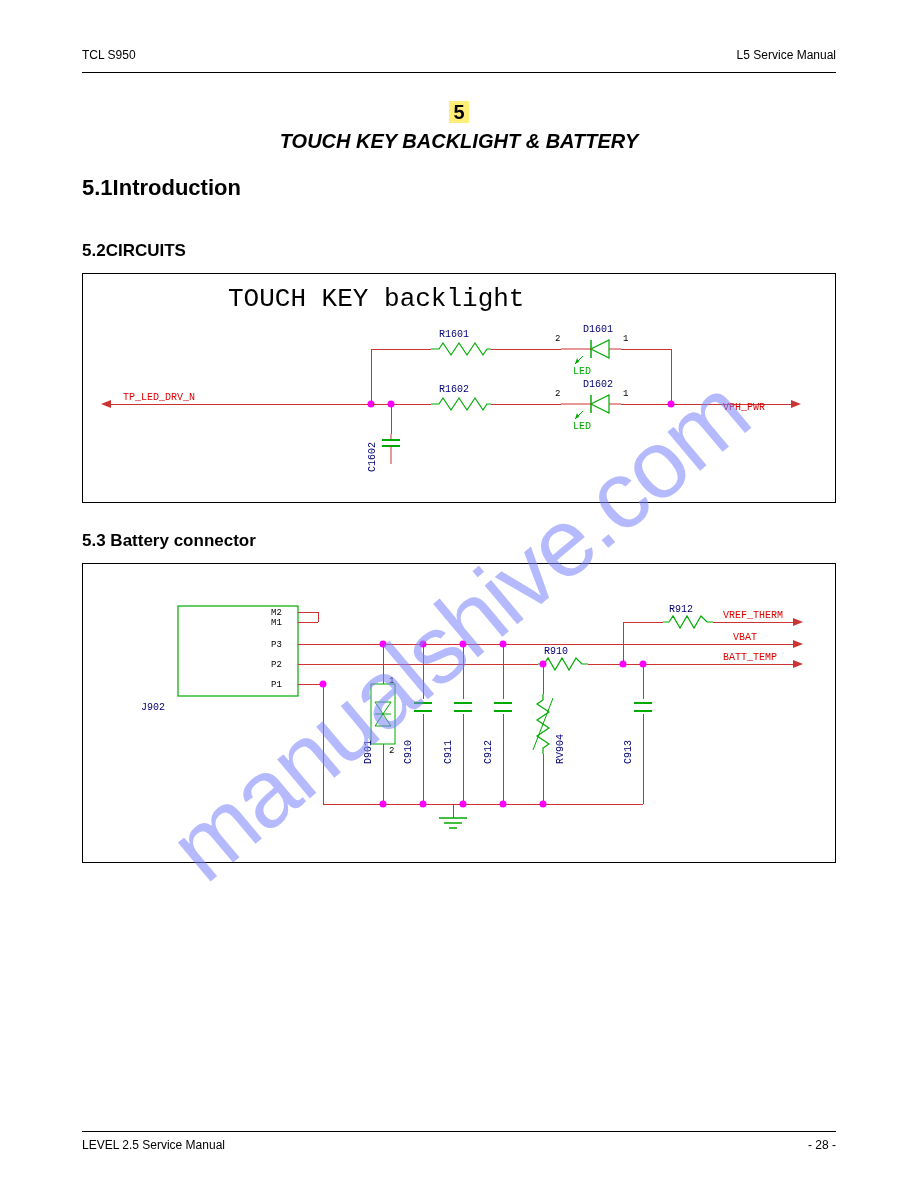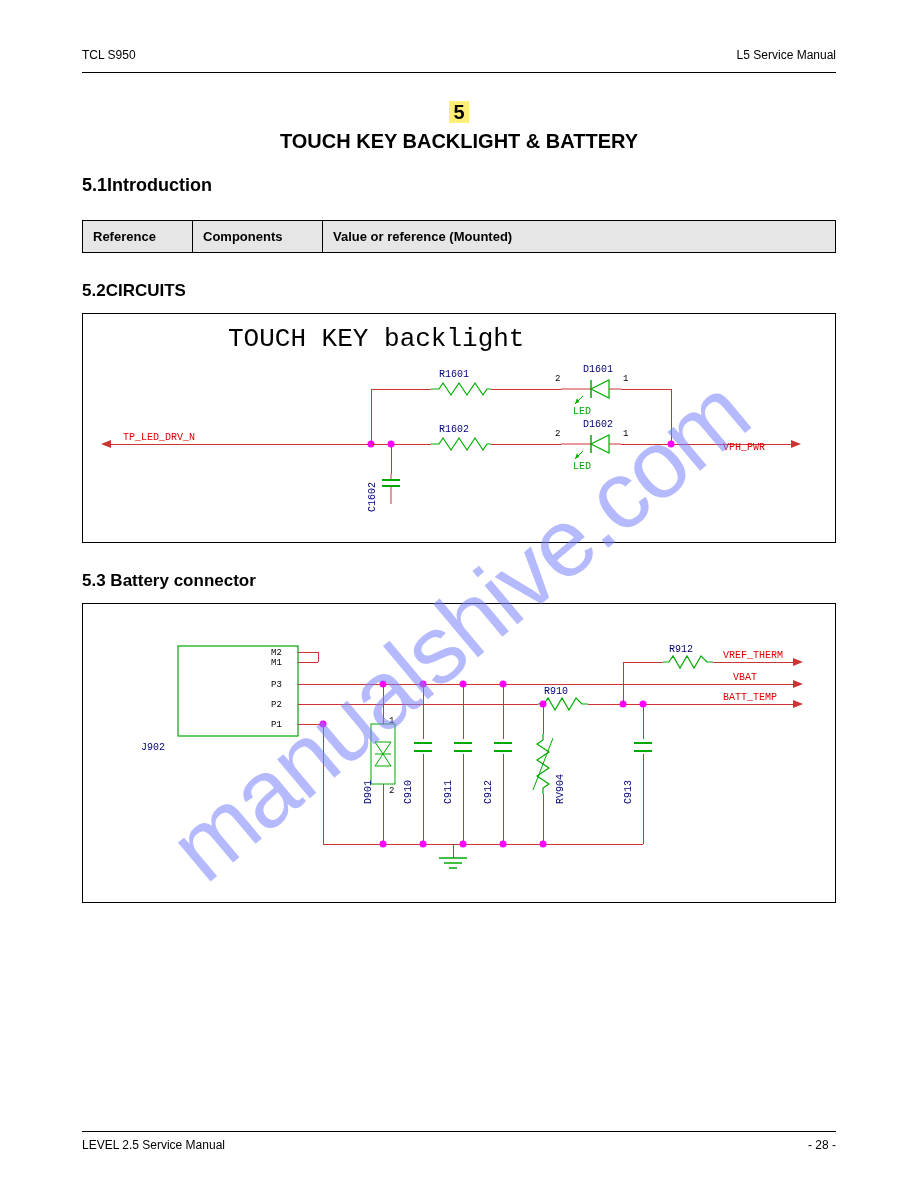--- a/index.html
+++ b/index.html
@@ -10,22 +10,22 @@
     font-family: Arial, sans-serif;
     position: relative;
     padding: 48px 82px;
     font-size: 14px;
     color: #000;
   }
   .header-row { display: flex; justify-content: space-between; font-size: 12px; margin-bottom: 10px; }
   .hline { border-top: 1.5px solid #000; margin-bottom: 28px; }
   .section-num { text-align: center; font-size: 20px; font-weight: bold; margin-bottom: 6px; }
   .section-num .mark { background: #ffee77; padding: 0 4px; }
-  .heading { text-align: center; font-size: 20px; font-weight: bold; margin-bottom: 22px; }
-  .sub { font-size: 18px; font-weight: bold; margin-bottom: 24px; }
+  .heading { text-align: center; font-size: 20px; font-weight: bold; margin-bottom: 22px; font-style: italic; }
+  .sub { font-size: 22px; font-weight: bold; margin-bottom: 12px; }
   table.tbl { width: 100%; border-collapse: collapse; margin-bottom: 28px; }
   table.tbl th, table.tbl td { border: 1px solid #000; padding: 8px 10px; font-size: 13px; text-align: left; vertical-align: top; }
   table.tbl th { background: #e6e6e6; font-weight: bold; }
   table.tbl .col1 { width: 110px; }
   table.tbl .col2 { width: 130px; }
   .caption { font-size: 17px; font-weight: bold; margin: 8px 0 12px 0; }
 
   
   .wm {
     position: absolute;
@@ -88,25 +88,20 @@
 </div>
 <div class="hline"></div>
 
 <div class="section-num"><span class="mark">5</span></div>
 <div class="heading">TOUCH KEY BACKLIGHT &amp; BATTERY</div>
 
 <div class="sub">5.1Introduction</div>
 
 <table class="tbl">
   <tbody>
-      <tr>
-    <th class="col1">Reference</th>
-    <th class="col2">Components</th>
-    <th>Value or reference (Mounted)</th>
-  </tr>
 </tbody>
   </table>
 
 <div class="caption">5.2CIRCUITS</div>
 
 <div class="schembox" id="sch1">
   <div class="schtitle">TOUCH KEY backlight</div>
 
   <div class="arrow arrowL" style="left:18px; top:126px;"></div>
   <div class="wire wireH" style="left:28px; top:130px; width:260px;"></div>

